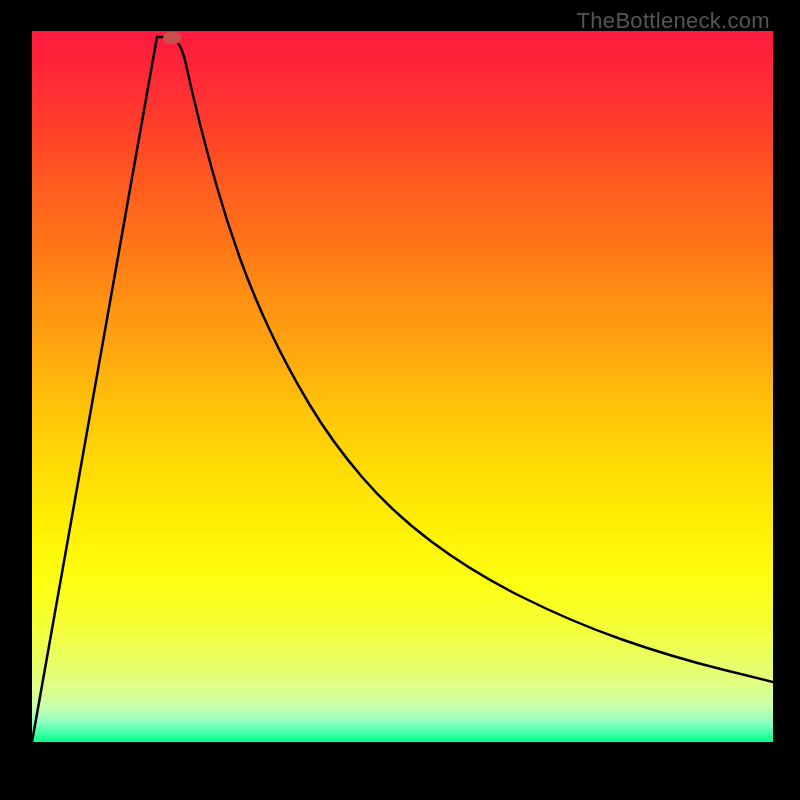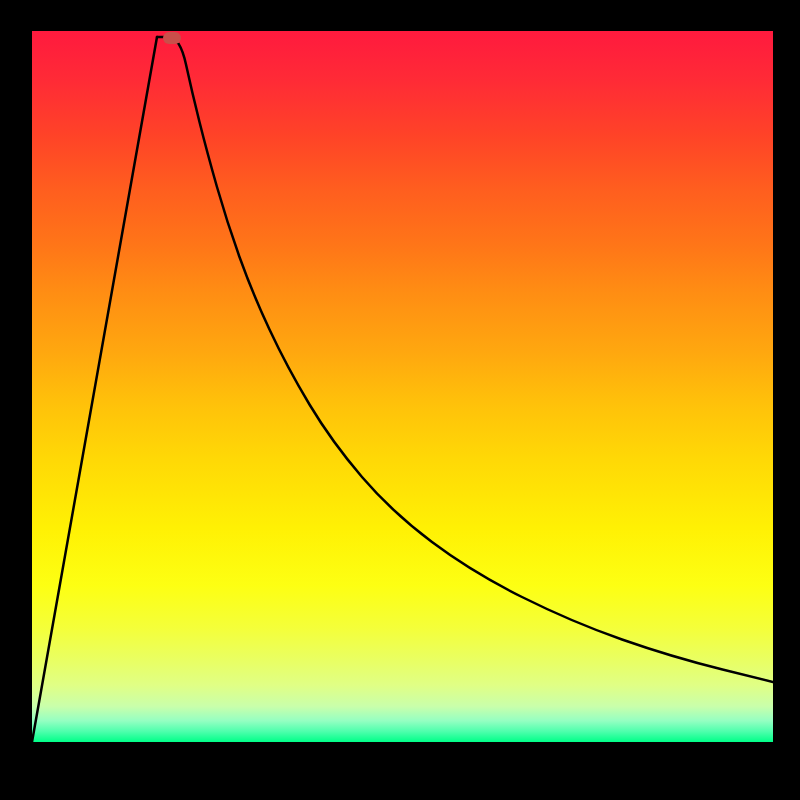--- a/index.html
+++ b/index.html
@@ -62,20 +62,21 @@
     background: #c94f4a;
     border-radius: 6px;
     z-index: 3;
     transform: translate(-50%, -50%);
   }
 </style>
 </head>
 <body>
 
 <div class="chart-container">
+  <div class="watermark">TheBottleneck.com</div>
   <div class="plot-area">
     <svg class="curve-svg" viewBox="0 0 741 711" preserveAspectRatio="none">
       <path d="M 0 711 L 125 6" fill="none" stroke="#000000" stroke-width="2.5" stroke-linecap="round"></path>
       <path d="M 125 6 Q 125 6 136.5 6 Q 148 6 154 33.5 Q 160 61 167.5 91 Q 175 121 185 156 Q 195 191 207.5 226 Q 220 261 237.5 298.5 Q 255 336 277.5 373.5 Q 300 411 330 446 Q 360 481 400 511 Q 440 541 490 566 Q 540 591 590 608.5 Q 640 626 690.5 638.5 T 741 651" fill="none" stroke="#000000" stroke-width="2.5" stroke-linecap="round"></path>
     </svg>
     <div class="marker" style="left: 140px; top: 7px; background: rgb(201, 79, 74);"></div>
   </div>
 </div>
 
 </body></html>

